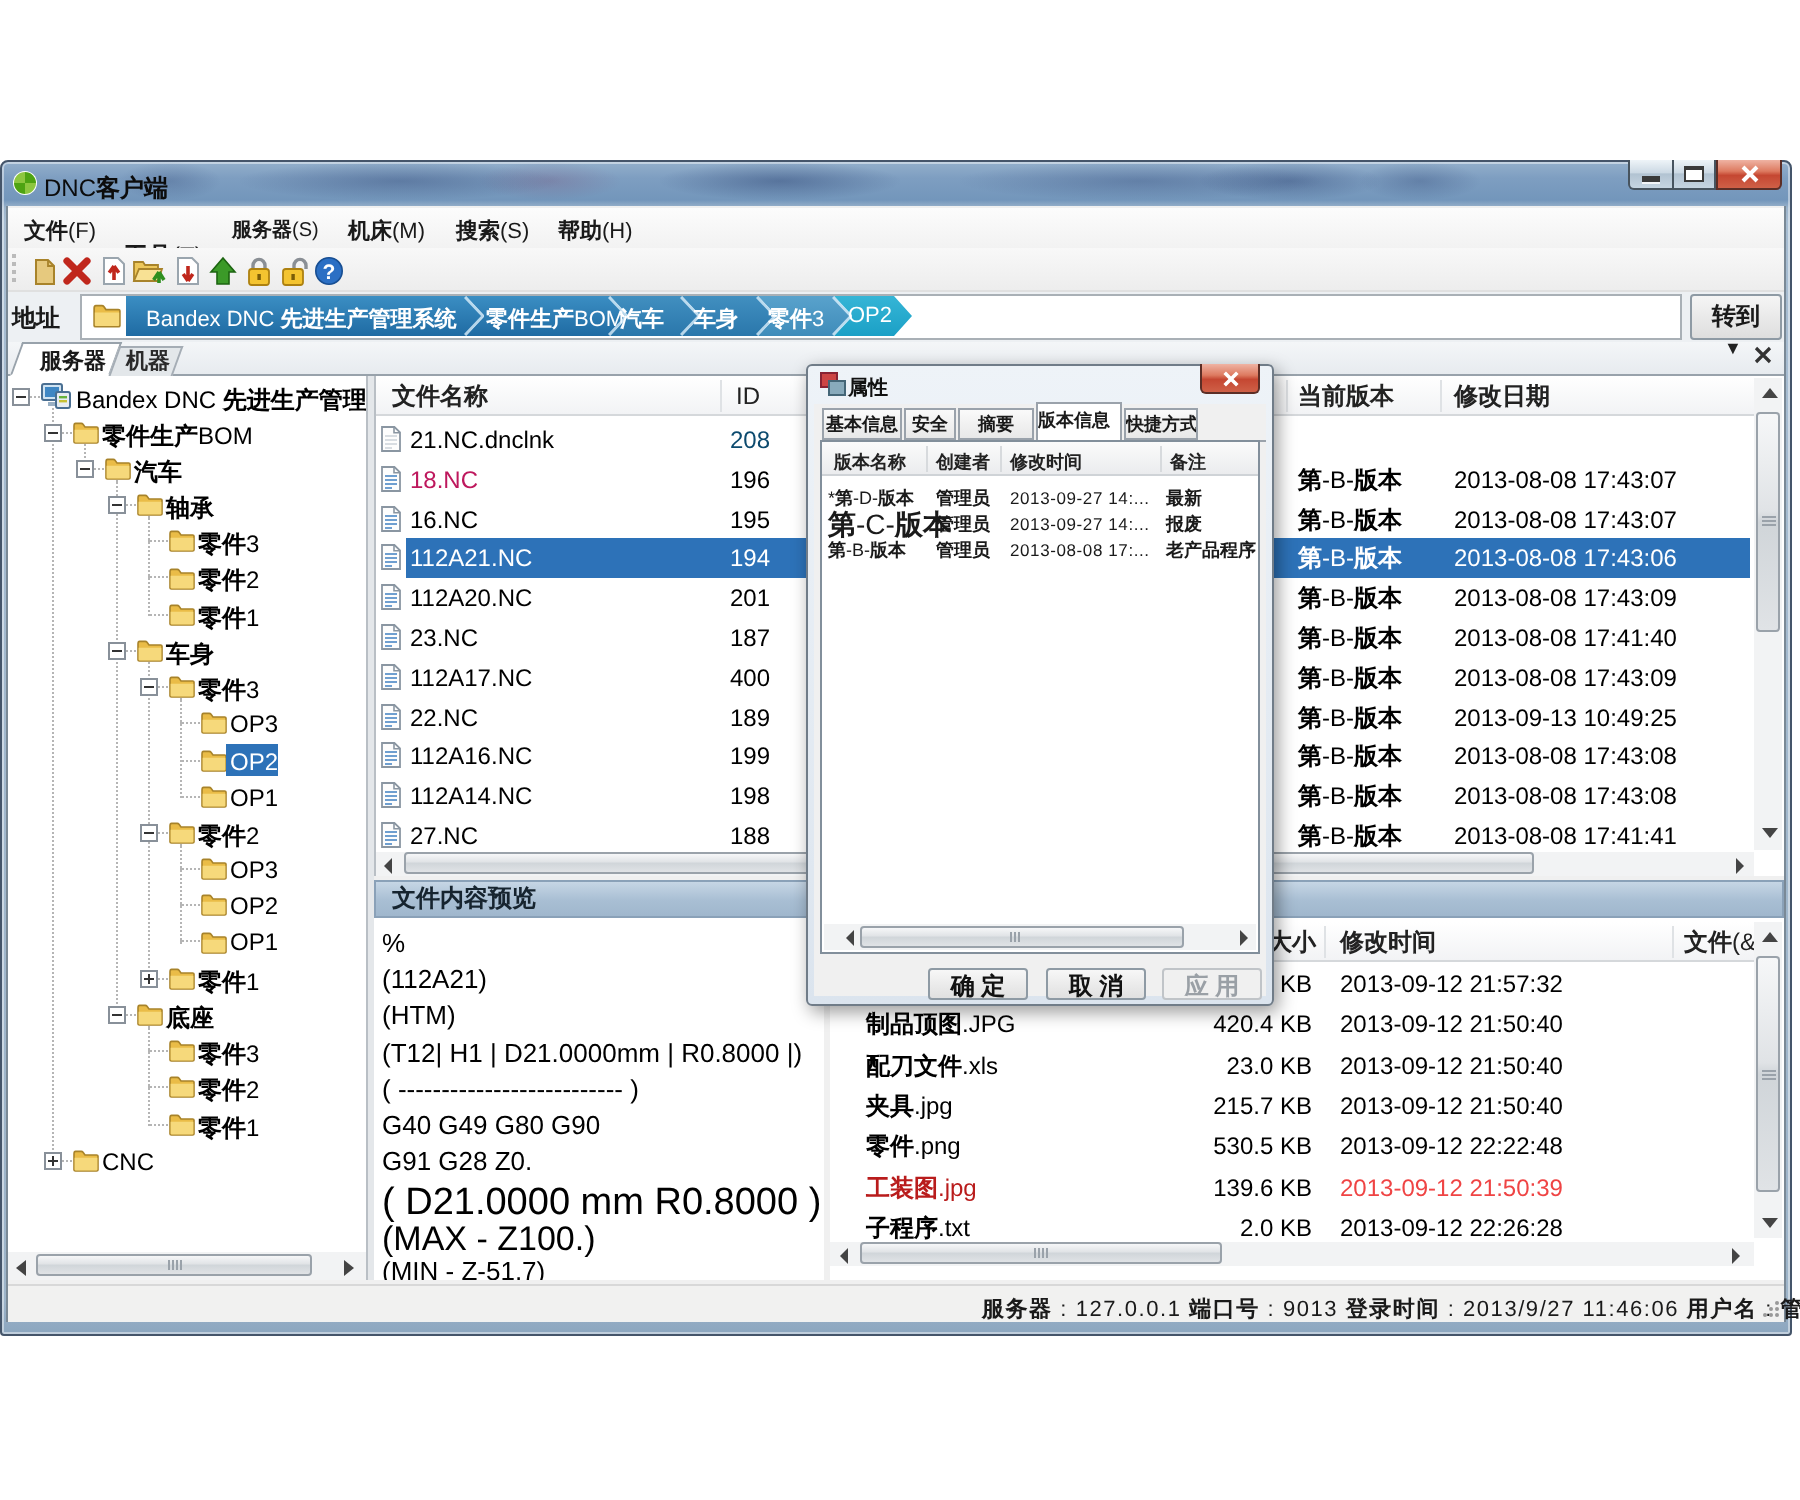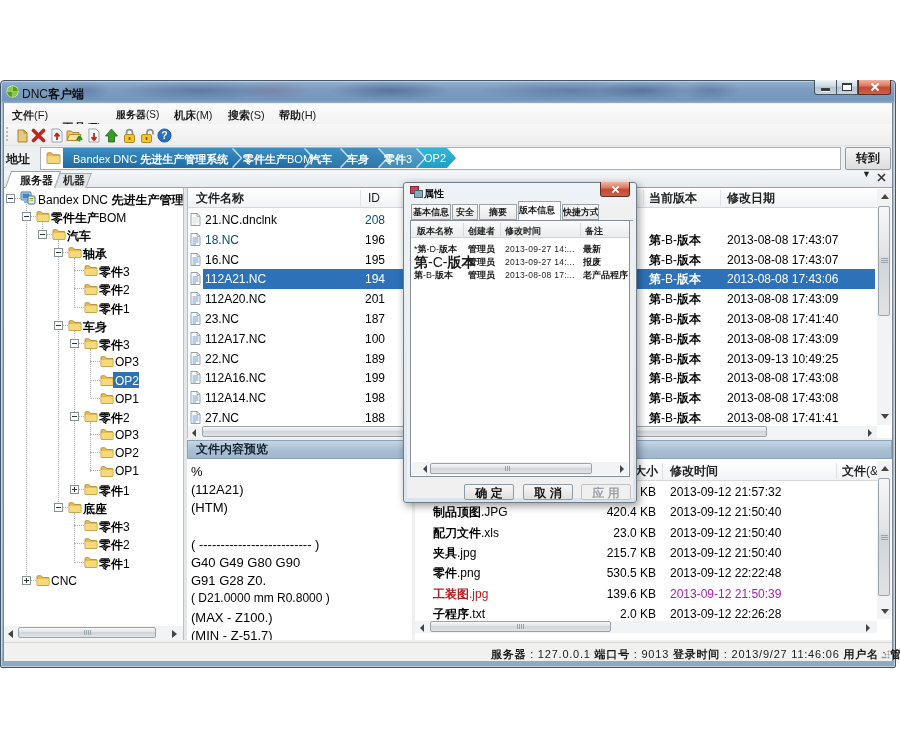--- a/index.html
+++ b/index.html
@@ -331,21 +331,21 @@
 <path d="M7 .5 V3.4 H10" fill="none" stroke="#8a96a2" stroke-width="0.8"></path>
 <path d="M2.5 5 H8.5 M2.5 7 H8.5 M2.5 9 H8.5 M2.5 11 H6" stroke="#d8dde2" stroke-width="1.1"></path>
 </svg>
 <span class="row" style="left:205px;top:210px;color:#000">21.NC.dnclnk</span>
 <span class="row" style="left:365px;top:210px;color:#0c4a6e">208</span>
 <svg class="a" style="left:190px;top:232.8px" width="11" height="13" viewBox="0 0 11 13">
 <path d="M1 .5 H7.2 L10 3.2 V12.5 H1Z" fill="#fdfdfd" stroke="#8a96a2" stroke-width="0.9"></path>
 <path d="M7 .5 V3.4 H10" fill="none" stroke="#8a96a2" stroke-width="0.8"></path>
 <path d="M2.5 5 H8.5 M2.5 7 H8.5 M2.5 9 H8.5 M2.5 11 H6" stroke="#6f9fd0" stroke-width="1.1"></path>
 </svg>
-<span class="row" style="left:205px;top:230px;color:#0c4a6e">18.NC</span>
+<span class="row" style="left:205px;top:230px;color:#be185d">18.NC</span>
 <span class="row" style="left:365px;top:230px;color:#000">196</span>
 <span class="row" style="left:649px;top:230px;color:#000"><b>第</b>-B-<b>版本</b></span>
 <span class="row" style="left:727px;top:230px;color:#000">2013-08-08 17:43:07</span>
 <svg class="a" style="left:190px;top:252.6px" width="11" height="13" viewBox="0 0 11 13">
 <path d="M1 .5 H7.2 L10 3.2 V12.5 H1Z" fill="#fdfdfd" stroke="#8a96a2" stroke-width="0.9"></path>
 <path d="M7 .5 V3.4 H10" fill="none" stroke="#8a96a2" stroke-width="0.8"></path>
 <path d="M2.5 5 H8.5 M2.5 7 H8.5 M2.5 9 H8.5 M2.5 11 H6" stroke="#6f9fd0" stroke-width="1.1"></path>
 </svg>
 <span class="row" style="left:205px;top:250px;color:#000">16.NC</span>
 <span class="row" style="left:365px;top:250px;color:#000">195</span>
@@ -378,21 +378,21 @@
 <span class="row" style="left:205px;top:309px;color:#000">23.NC</span>
 <span class="row" style="left:365px;top:309px;color:#000">187</span>
 <span class="row" style="left:649px;top:309px;color:#000"><b>第</b>-B-<b>版本</b></span>
 <span class="row" style="left:727px;top:309px;color:#000">2013-08-08 17:41:40</span>
 <svg class="a" style="left:190px;top:331.8px" width="11" height="13" viewBox="0 0 11 13">
 <path d="M1 .5 H7.2 L10 3.2 V12.5 H1Z" fill="#fdfdfd" stroke="#8a96a2" stroke-width="0.9"></path>
 <path d="M7 .5 V3.4 H10" fill="none" stroke="#8a96a2" stroke-width="0.8"></path>
 <path d="M2.5 5 H8.5 M2.5 7 H8.5 M2.5 9 H8.5 M2.5 11 H6" stroke="#6f9fd0" stroke-width="1.1"></path>
 </svg>
 <span class="row" style="left:205px;top:329px;color:#000">112A17.NC</span>
-<span class="row" style="left:365px;top:329px;color:#000">100</span>
+<span class="row" style="left:365px;top:329px;color:#000">400</span>
 <span class="row" style="left:649px;top:329px;color:#000"><b>第</b>-B-<b>版本</b></span>
 <span class="row" style="left:727px;top:329px;color:#000">2013-08-08 17:43:09</span>
 <svg class="a" style="left:190px;top:351.6px" width="11" height="13" viewBox="0 0 11 13">
 <path d="M1 .5 H7.2 L10 3.2 V12.5 H1Z" fill="#fdfdfd" stroke="#8a96a2" stroke-width="0.9"></path>
 <path d="M7 .5 V3.4 H10" fill="none" stroke="#8a96a2" stroke-width="0.8"></path>
 <path d="M2.5 5 H8.5 M2.5 7 H8.5 M2.5 9 H8.5 M2.5 11 H6" stroke="#6f9fd0" stroke-width="1.1"></path>
 </svg>
 <span class="row" style="left:205px;top:349px;color:#000">22.NC</span>
 <span class="row" style="left:365px;top:349px;color:#000">189</span>
 <span class="row" style="left:649px;top:349px;color:#000"><b>第</b>-B-<b>版本</b></span>
@@ -433,25 +433,26 @@
 <div class="arr" style="left:192px;top:429px;border-top:4px solid transparent;border-bottom:4px solid transparent;border-right:4px solid #444"></div>
 <div class="sbthumb" style="left:202px;top:426px;width:565px;height:11px"></div>
 <div class="a" style="left:481px;top:429px;width:7px;height:5px;background:repeating-linear-gradient(90deg,#9aa2aa 0,#9aa2aa 1px,transparent 1px,transparent 2px)"></div>
 <div class="arr" style="left:868px;top:429px;border-top:4px solid transparent;border-bottom:4px solid transparent;border-left:4px solid #444"></div>
 <div class="a" style="left:187px;top:440px;width:225px;height:19px;background:linear-gradient(#c6d6e5,#a8bed3 55%,#a0b7cd);border:1px solid #8aa1b8;line-height:17px;color:#16242f"><span style="margin-left:8px"><b>文件内容预览</b></span></div>
 <div class="a" style="left:415px;top:440px;width:477px;height:19px;background:linear-gradient(#c6d6e5,#a8bed3 55%,#a0b7cd);border:1px solid #8aa1b8;line-height:17px;color:#16242f"><span style="margin-left:8px"><b>文件附件列表</b></span></div>
 <div class="a" style="left:187px;top:459px;width:225px;height:181px;background:#fff;overflow:hidden">
 <div class="a" style="left:4px;top:5px;font-size:13px;color:#000;white-space:nowrap">%</div>
 <div class="a" style="left:4px;top:23px;font-size:13px;color:#000;white-space:nowrap">(112A21)</div>
 <div class="a" style="left:4px;top:41px;font-size:13px;color:#000;white-space:nowrap">(HTM)</div>
+<div class="a" style="left:4px;top:60px;font-size:13px;color:#000;white-space:nowrap">(T12| H1 | D21.0000mm | R0.8000 |)</div>
 <div class="a" style="left:4px;top:78px;font-size:13px;color:#000;white-space:nowrap">( -------------------------- )</div>
 <div class="a" style="left:4px;top:96px;font-size:13px;color:#000;white-space:nowrap">G40 G49 G80 G90</div>
 <div class="a" style="left:4px;top:114px;font-size:13px;color:#000;white-space:nowrap">G91 G28 Z0.</div>
-<div class="a" style="left:4px;top:132px;font-size:12px;color:#000;white-space:nowrap">( D21.0000 mm R0.8000 )</div>
-<div class="a" style="left:4px;top:151px;font-size:13px;color:#000;white-space:nowrap">(MAX - Z100.)</div>
+<div class="a" style="left:4px;top:132px;font-size:19px;color:#000;white-space:nowrap">( D21.0000 mm R0.8000 )</div>
+<div class="a" style="left:4px;top:151px;font-size:17px;color:#000;white-space:nowrap">(MAX - Z100.)</div>
 <div class="a" style="left:4px;top:169px;font-size:13px;color:#000;white-space:nowrap">(MIN - Z-51.7)</div>
 </div>
 <div class="a" style="left:415px;top:459px;width:477px;height:181px;background:#fff"></div>
 <div class="hdr" style="left:415px;top:461px;width:462px">
     <span class="a" style="left:219px"><b>大小</b></span>
     <span class="a" style="left:255px"><b>修改时间</b></span>
     <span class="a" style="left:427px"><b>文件</b>(&amp;|</span>
     <div class="a" style="left:247px;top:2px;width:1px;height:16px;background:#dfe2e5"></div>
     <div class="a" style="left:421px;top:2px;width:1px;height:16px;background:#dfe2e5"></div>
   </div>
@@ -465,21 +466,21 @@
 <span class="row" style="right:244px;top:523px;color:#000">23.0 KB</span>
 <span class="row" style="left:670px;top:523px;color:#000">2013-09-12 21:50:40</span>
 <span class="row" style="left:433px;top:543px;color:#000"><b>夹具</b>.jpg</span>
 <span class="row" style="right:244px;top:543px;color:#000">215.7 KB</span>
 <span class="row" style="left:670px;top:543px;color:#000">2013-09-12 21:50:40</span>
 <span class="row" style="left:433px;top:563px;color:#000"><b>零件</b>.png</span>
 <span class="row" style="right:244px;top:563px;color:#000">530.5 KB</span>
 <span class="row" style="left:670px;top:563px;color:#000">2013-09-12 22:22:48</span>
 <span class="row" style="left:433px;top:584px;color:#b91c1c"><b>工装图</b>.jpg</span>
 <span class="row" style="right:244px;top:584px;color:#000">139.6 KB</span>
-<span class="row" style="left:670px;top:584px;color:#a21caf">2013-09-12 21:50:39</span>
+<span class="row" style="left:670px;top:584px;color:#ef4444">2013-09-12 21:50:39</span>
 <span class="row" style="left:433px;top:604px;color:#000"><b>子程序</b>.txt</span>
 <span class="row" style="right:244px;top:604px;color:#000">2.0 KB</span>
 <span class="row" style="left:670px;top:604px;color:#000">2013-09-12 22:26:28</span>
 <div class="a" style="left:877px;top:461px;width:14px;height:158px;background:#f2f3f4"></div>
 <div class="arr" style="left:881px;top:466px;border-left:4px solid transparent;border-right:4px solid transparent;border-bottom:5px solid #444"></div>
 <div class="sbthumb" style="left:878px;top:478px;width:12px;height:118px"></div>
 <div class="a" style="left:881px;top:535px;width:7px;height:5px;background:repeating-linear-gradient(#9aa2aa 0,#9aa2aa 1px,transparent 1px,transparent 2px)"></div>
 <div class="arr" style="left:881px;top:609px;border-left:4px solid transparent;border-right:4px solid transparent;border-top:5px solid #444"></div>
 <div class="a" style="left:415px;top:621px;width:462px;height:12px;background:#f2f3f4"></div>
 <div class="arr" style="left:420px;top:624px;border-top:4px solid transparent;border-bottom:4px solid transparent;border-right:4px solid #444"></div>

